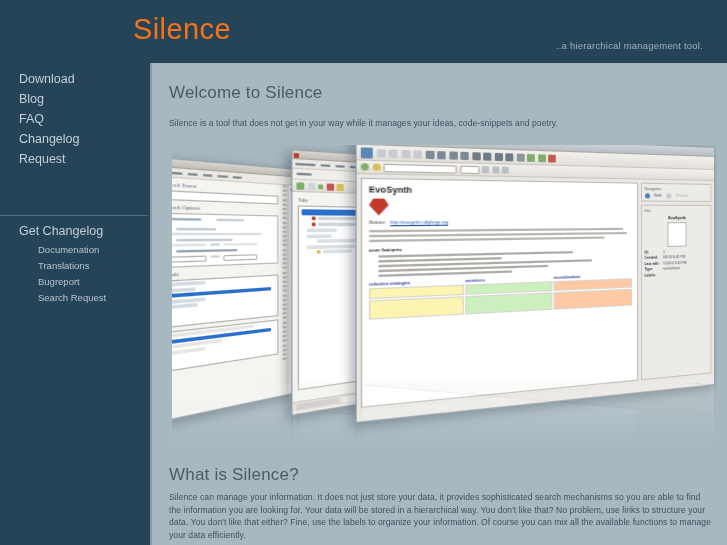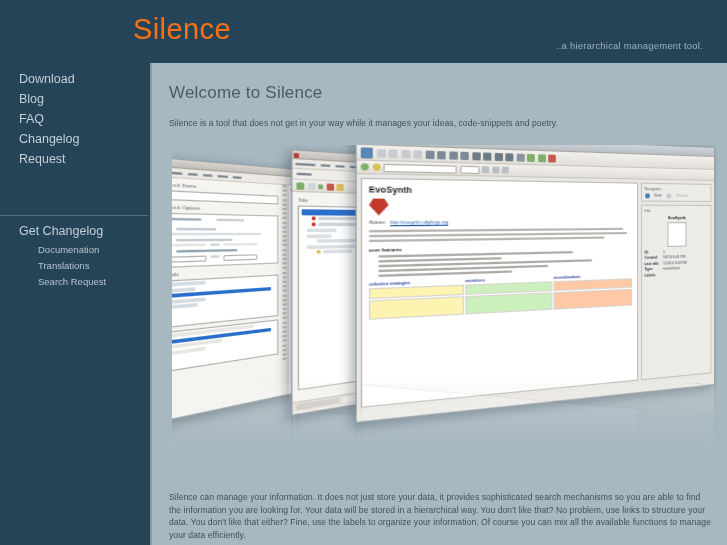--- a/index.html
+++ b/index.html
@@ -286,20 +286,21 @@
       <a class="nav-item">Changelog</a>
       <a class="nav-item">Request</a>
     </div>
 
     <div class="nav-divider"></div>
 
     <div class="nav-secondary">
       <a class="nav-item">Get Changelog</a>
       <a class="nav-sub">Documenation</a>
       <a class="nav-sub">Translations</a>
+      <a class="nav-sub">Bugreport</a>
       <a class="nav-sub">Search Request</a>
     </div>
 
   </nav>
 
   <main id="content">
 
     <h2 class="section-title" id="welcome-title">Welcome to Silence</h2>
     <p class="body-text" id="welcome-text">Silence is a tool that does not get in your way while it manages your ideas, code-snippets and poetry.</p>
 
@@ -623,17 +624,18 @@
                 
               </div>
               <div style="width:74px" class="sidepanel"></div>
             </div>
           </div>
         </div>
       </div>
 
     </div>
 
+    <h2 class="section-title" id="what-title">What is Silence?</h2>
     <p class="body-text" id="what-text">Silence can manage your information. It does not just store your data, it provides sophisticated search mechanisms so you are able to find the information you are looking for. Your data will be stored in a hierarchical way. You don't like that? No problem, use links to structure your data. You don't like that either? Fine, use the labels to organize your information. Of course you can mix all the available functions to manage your data efficiently.</p>
 
   </main>
 
 </div>
 
 </body></html>

